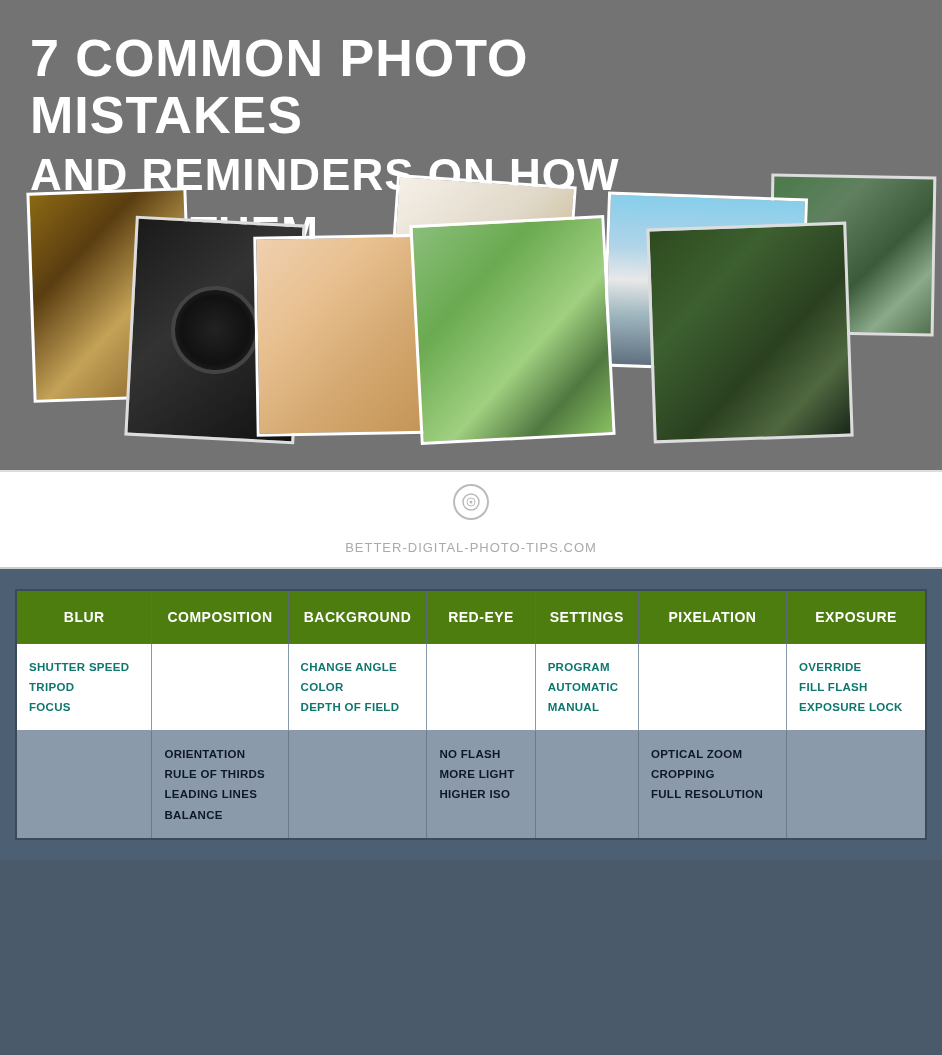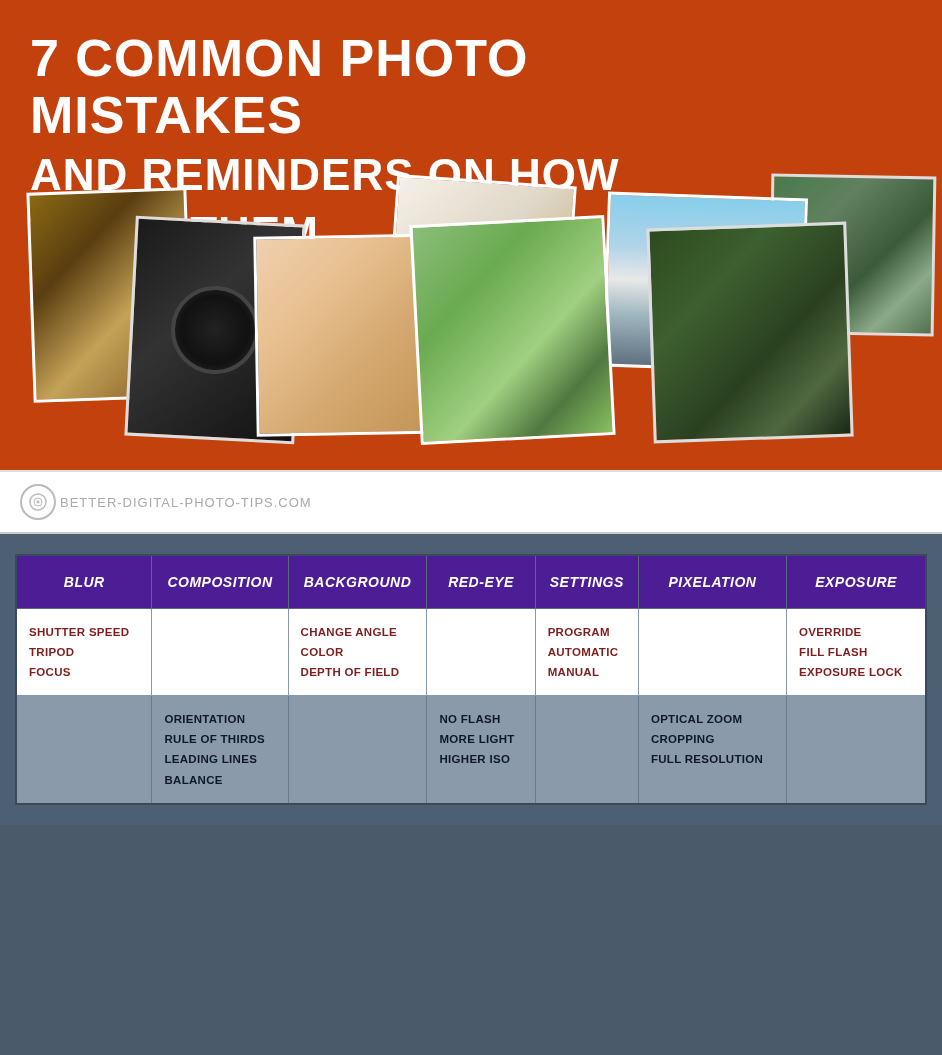--- a/index.html
+++ b/index.html
@@ -5,21 +5,21 @@
     * { box-sizing: border-box; margin: 0; padding: 0; }
     body {
       width: 942px;
       font-family: Arial, sans-serif;
       background: #4a5a6b;
       overflow-x: hidden;
     }
 
     
     .header-section {
-      background: #c2410c;
+      background: #737373;
       padding: 30px 30px 0 30px;
       position: relative;
       min-height: 470px;
     }
 
     .main-title {
       color: #ffffff;
       font-size: 52px;
       font-weight: 900;
       line-height: 1.1;
@@ -152,23 +152,24 @@
       transform: rotate(1deg);
       z-index: 1;
     }
 
     
     .website-bar {
       background: #ffffff;
       padding: 12px 20px;
       display: flex;
       align-items: center;
-      gap: 4px;
+      gap: 20px;
       border-top: 2px solid #ddd;
       border-bottom: 2px solid #ccc;
+      flex-direction: column;
     }
 
     .camera-icon {
       width: 36px;
       height: 36px;
       border: 2px solid #bbb;
       border-radius: 50%;
       display: flex;
       align-items: center;
       justify-content: center;
@@ -191,22 +192,21 @@
       padding: 20px 15px 20px 15px;
     }
 
     .mistakes-table {
       width: 100%;
       border-collapse: collapse;
       border: 2px solid #3a4a5a;
     }
 
     .mistakes-table thead tr {
-      background: #4c1d95;
-      font-style: italic;
+      background: #4d7c0f;
     }
 
     .mistakes-table thead th {
       color: #ffffff;
       font-size: 14px;
       font-weight: 900;
       text-transform: uppercase;
       padding: 18px 10px;
       text-align: center;
       border: 1px solid #5a6a7a;
@@ -223,21 +223,21 @@
 
     .mistakes-table tbody td {
       padding: 15px 12px;
       vertical-align: top;
       border: 1px solid #8899aa;
       font-size: 12px;
       font-weight: 700;
       text-transform: uppercase;
       letter-spacing: 0.5px;
       line-height: 1.8;
-      color: #7f1d1d;
+      color: #0f766e;
     }
 
     .mistakes-table tbody tr:nth-child(2) td {
       color: #0f172a;
       border-color: #6a7a8a;
     }
 
     .cell-items {
       display: flex;
       flex-direction: column;

